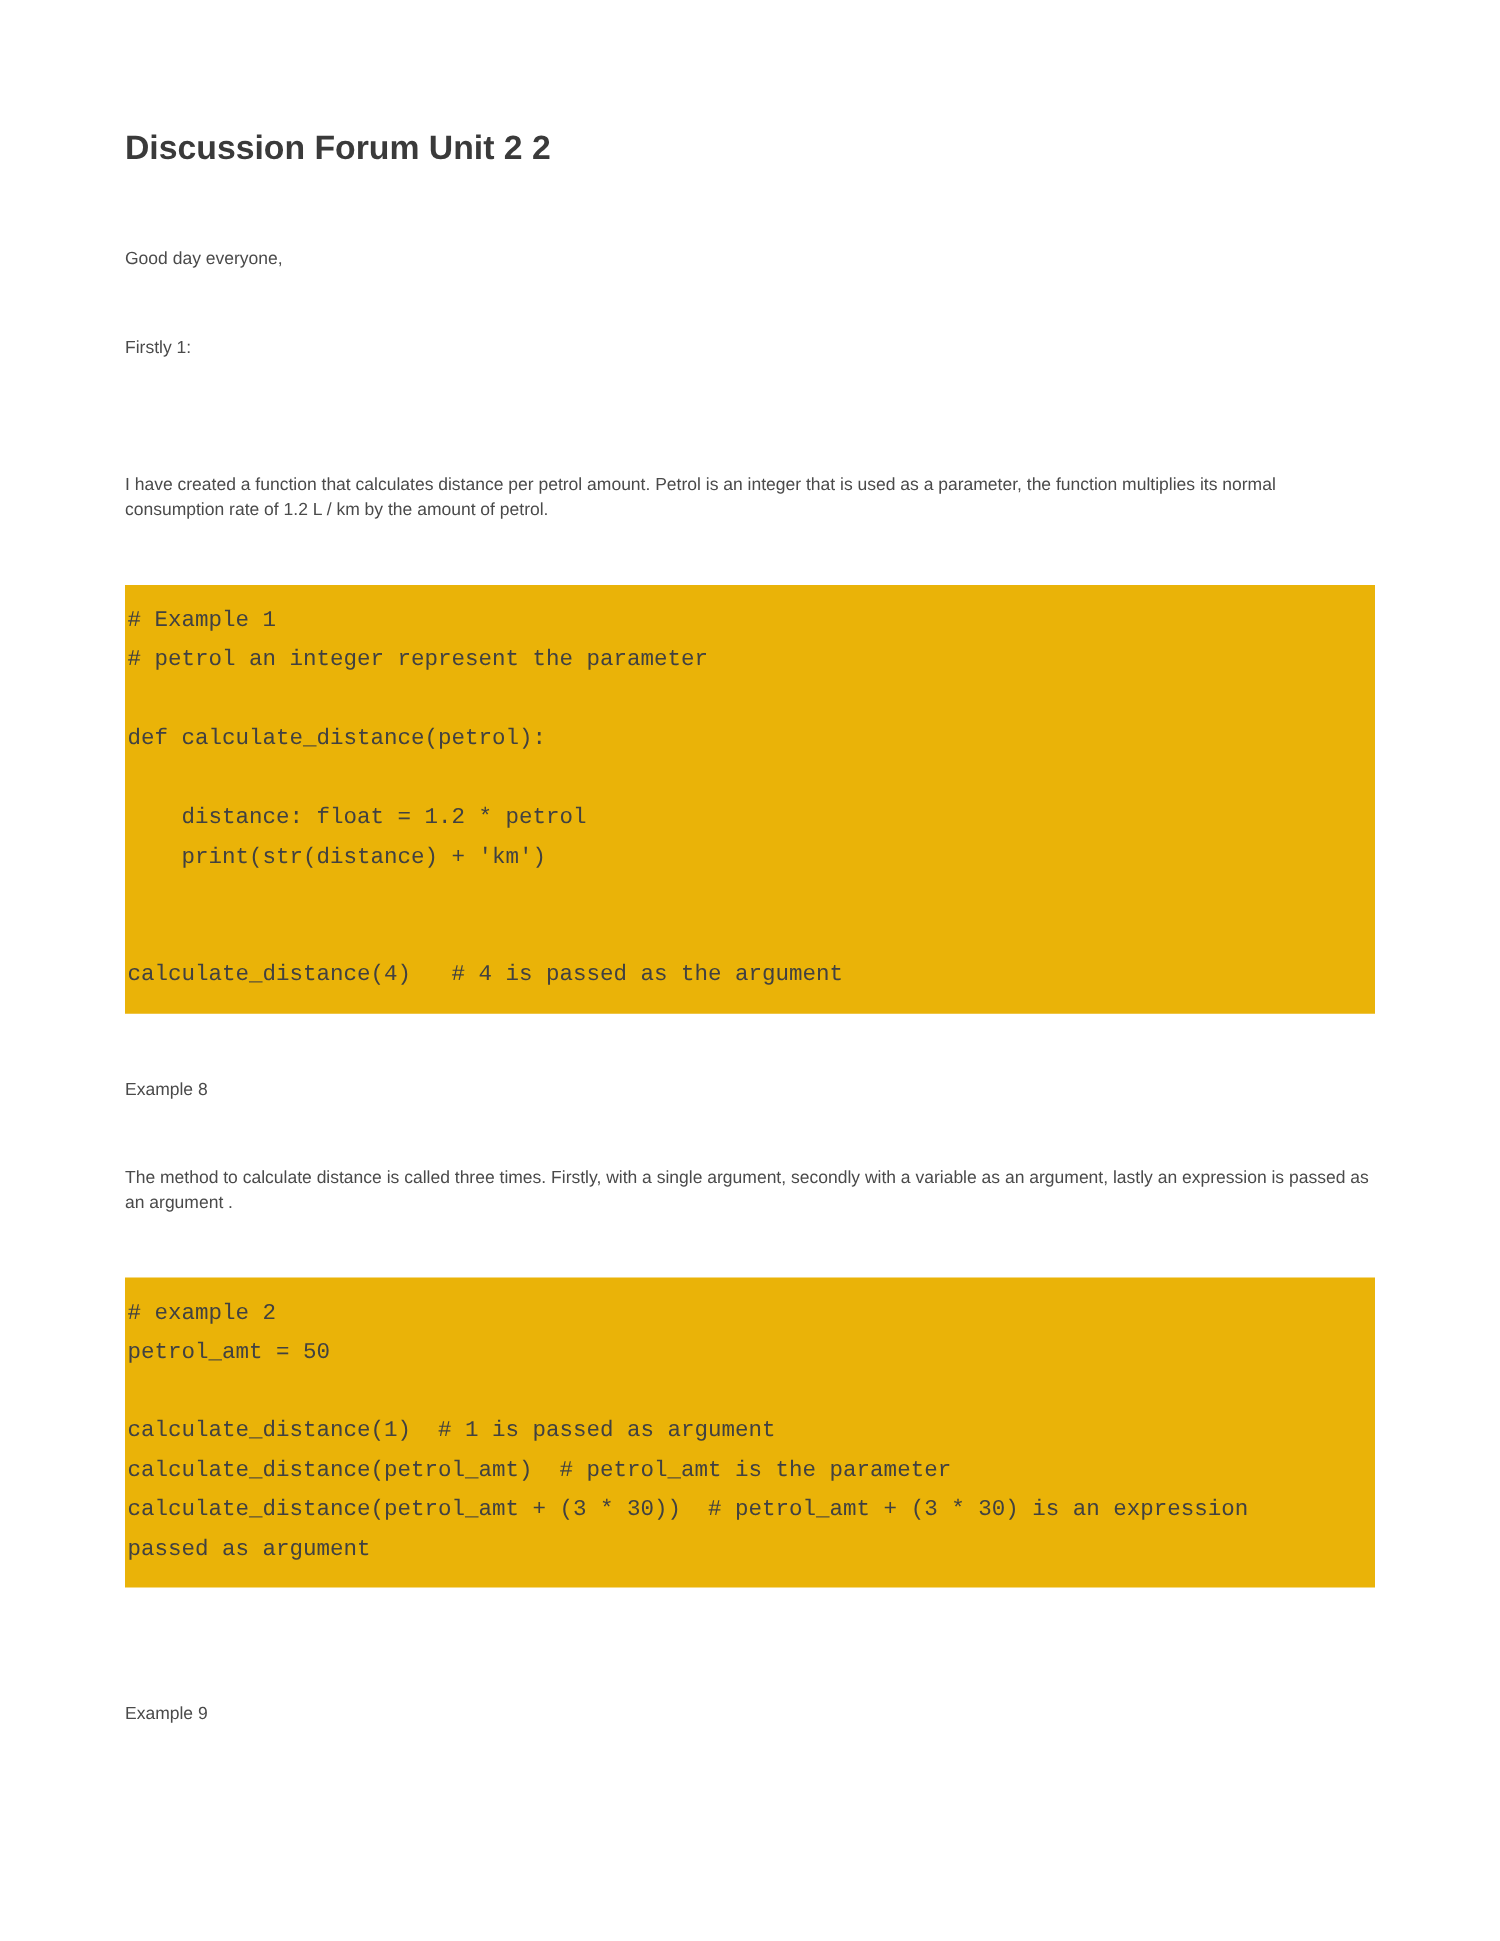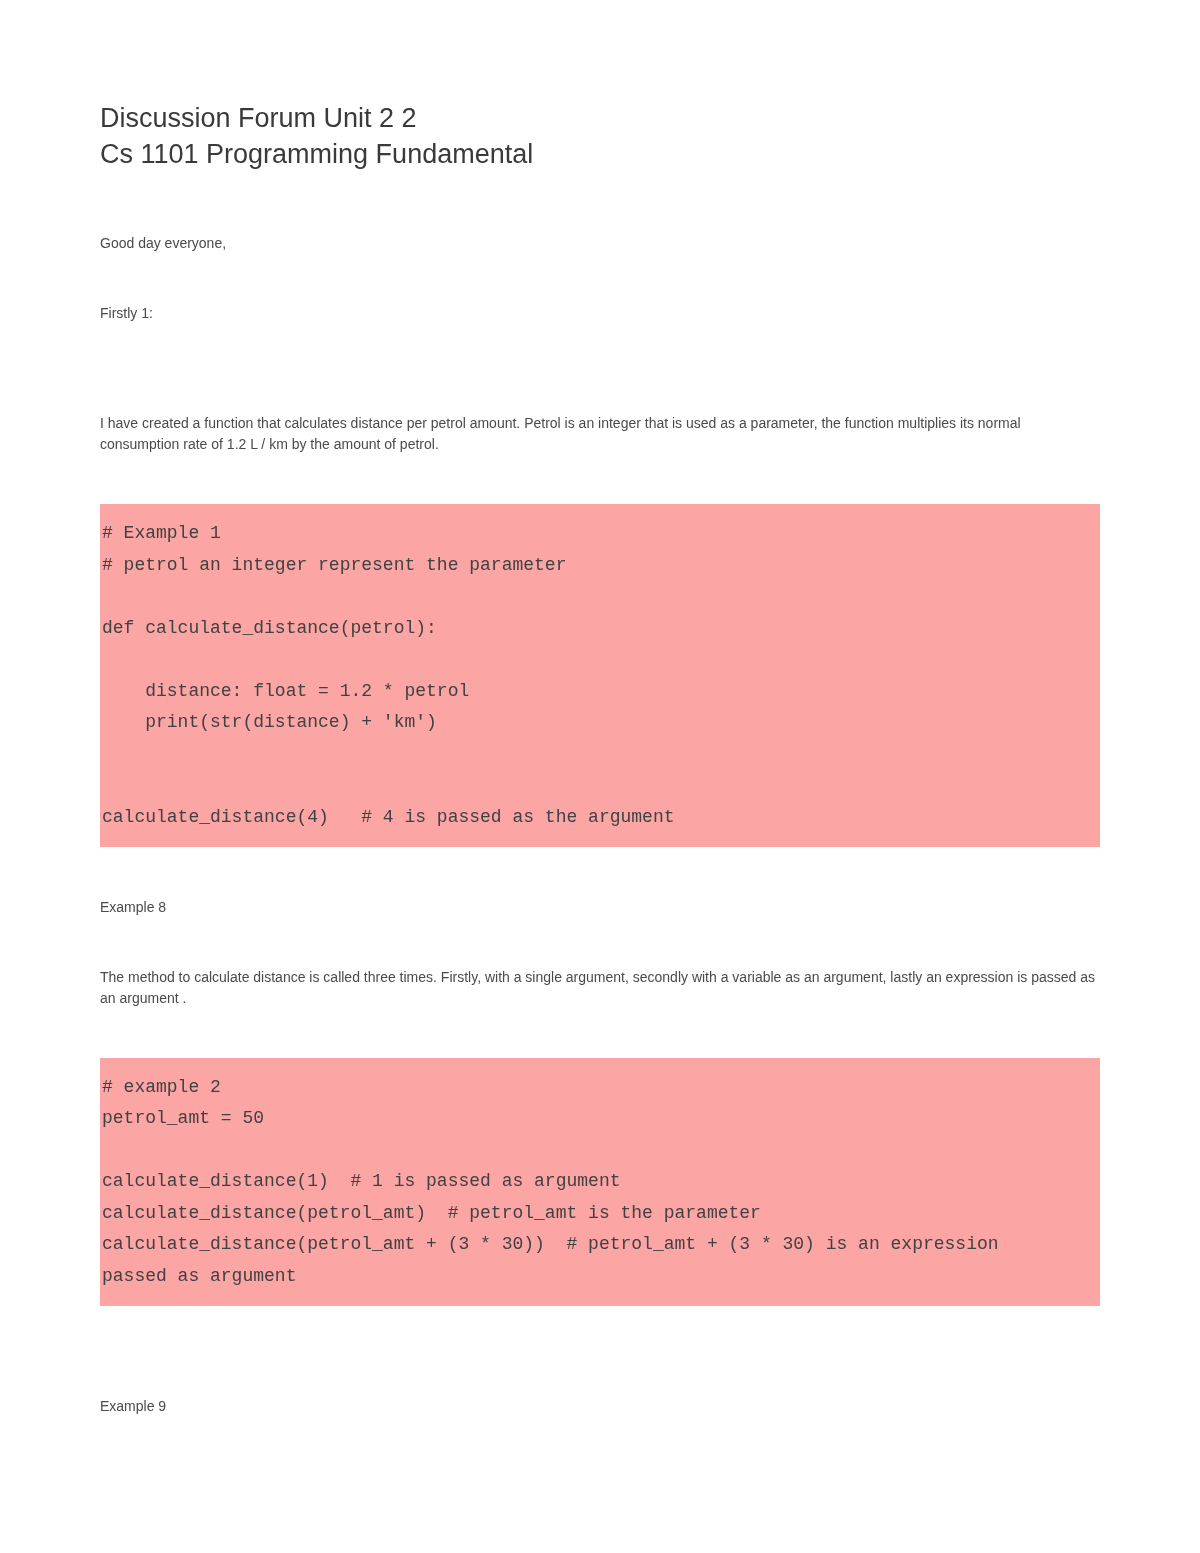--- a/index.html
+++ b/index.html
@@ -9,54 +9,53 @@
     }
     body {
       font-family: Arial, Helvetica, sans-serif;
       background: #ffffff;
       width: 1200px;
       padding: 100px 100px 80px 100px;
       color: #414141;
     }
     .heading {
       font-size: 27px;
-      font-weight: normal;
+      font-weight: bold;
       color: #3a3a3a;
       line-height: 1.35;
       margin-bottom: 60px;
     }
     .body-text {
       font-size: 14px;
       color: #4a4a4a;
       line-height: 1.45;
       margin-bottom: 50px;
     }
     .body-text.tight {
     }
     .code-block {
-      background: #fca5a5;
+      background: #eab308;
       font-family: "Courier New", Courier, monospace;
       font-size: 18px;
       color: #414141;
       padding: 14px 10px 14px 2px;
       line-height: 1.75;
       white-space: pre;
       margin-bottom: 50px;
       overflow-x: auto;
     }
     .spacer-md {
       height: 40px;
     }
   </style>
 </head>
 <body>
 
 <div class="heading">
   <div>Discussion Forum Unit 2 2</div>
-  <div>Cs 1101 Programming Fundamental</div>
 </div>
 
 <p class="body-text">Good day everyone,</p>
 
 <p class="body-text">Firstly 1:</p>
 
 <div class="spacer-md"></div>
 
 <p class="body-text tight">I have created a function that calculates distance per petrol amount. Petrol is an integer that is used as a parameter, the function multiplies its normal consumption rate of 1.2 L / km by the amount of petrol.</p>
 

